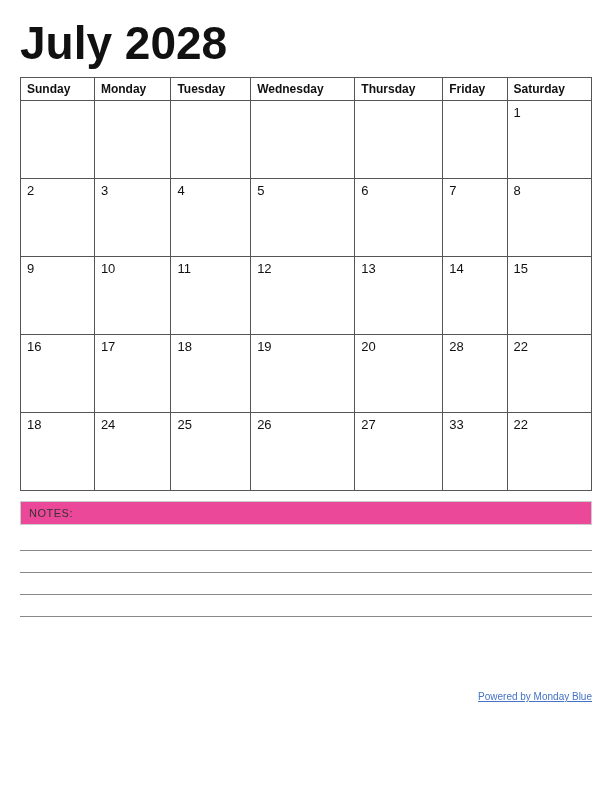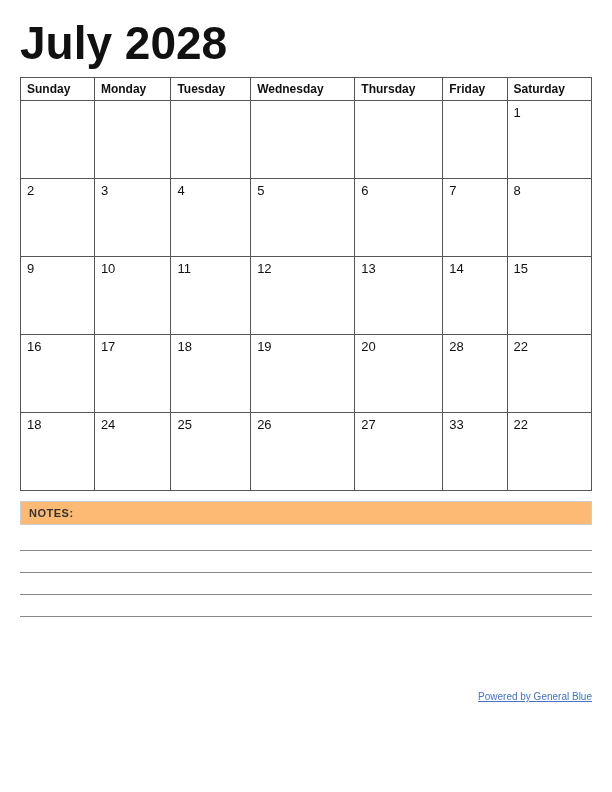--- a/index.html
+++ b/index.html
@@ -56,22 +56,22 @@
     }
     .day-num {
       font-size: 13px;
     }
     .notes-section {
       margin-top: 10px;
       flex-shrink: 0;
     }
     .notes-label {
       font-size: 11px;
-      font-weight: bold;
-      background: #fdba74;
+      font-weight: normal;
+      background: #ec4899;
       padding: 5px 8px;
       border: 1px solid #ccc;
       color: #333;
       letter-spacing: 0.5px;
     }
     .notes-lines {
       margin-top: 4px;
     }
     .notes-line {
       border-bottom: 1px solid #888;
@@ -163,15 +163,15 @@
     <div class="notes-label">NOTES:</div>
     <div class="notes-lines">
       <div class="notes-line"></div>
       <div class="notes-line"></div>
       <div class="notes-line"></div>
       <div class="notes-line"></div>
     </div>
   </div>
 
   <div class="footer">
-    <a>Powered by General Blue</a>
+    <a>Powered by Monday Blue</a>
   </div>
 </div>
 
 </body></html>

